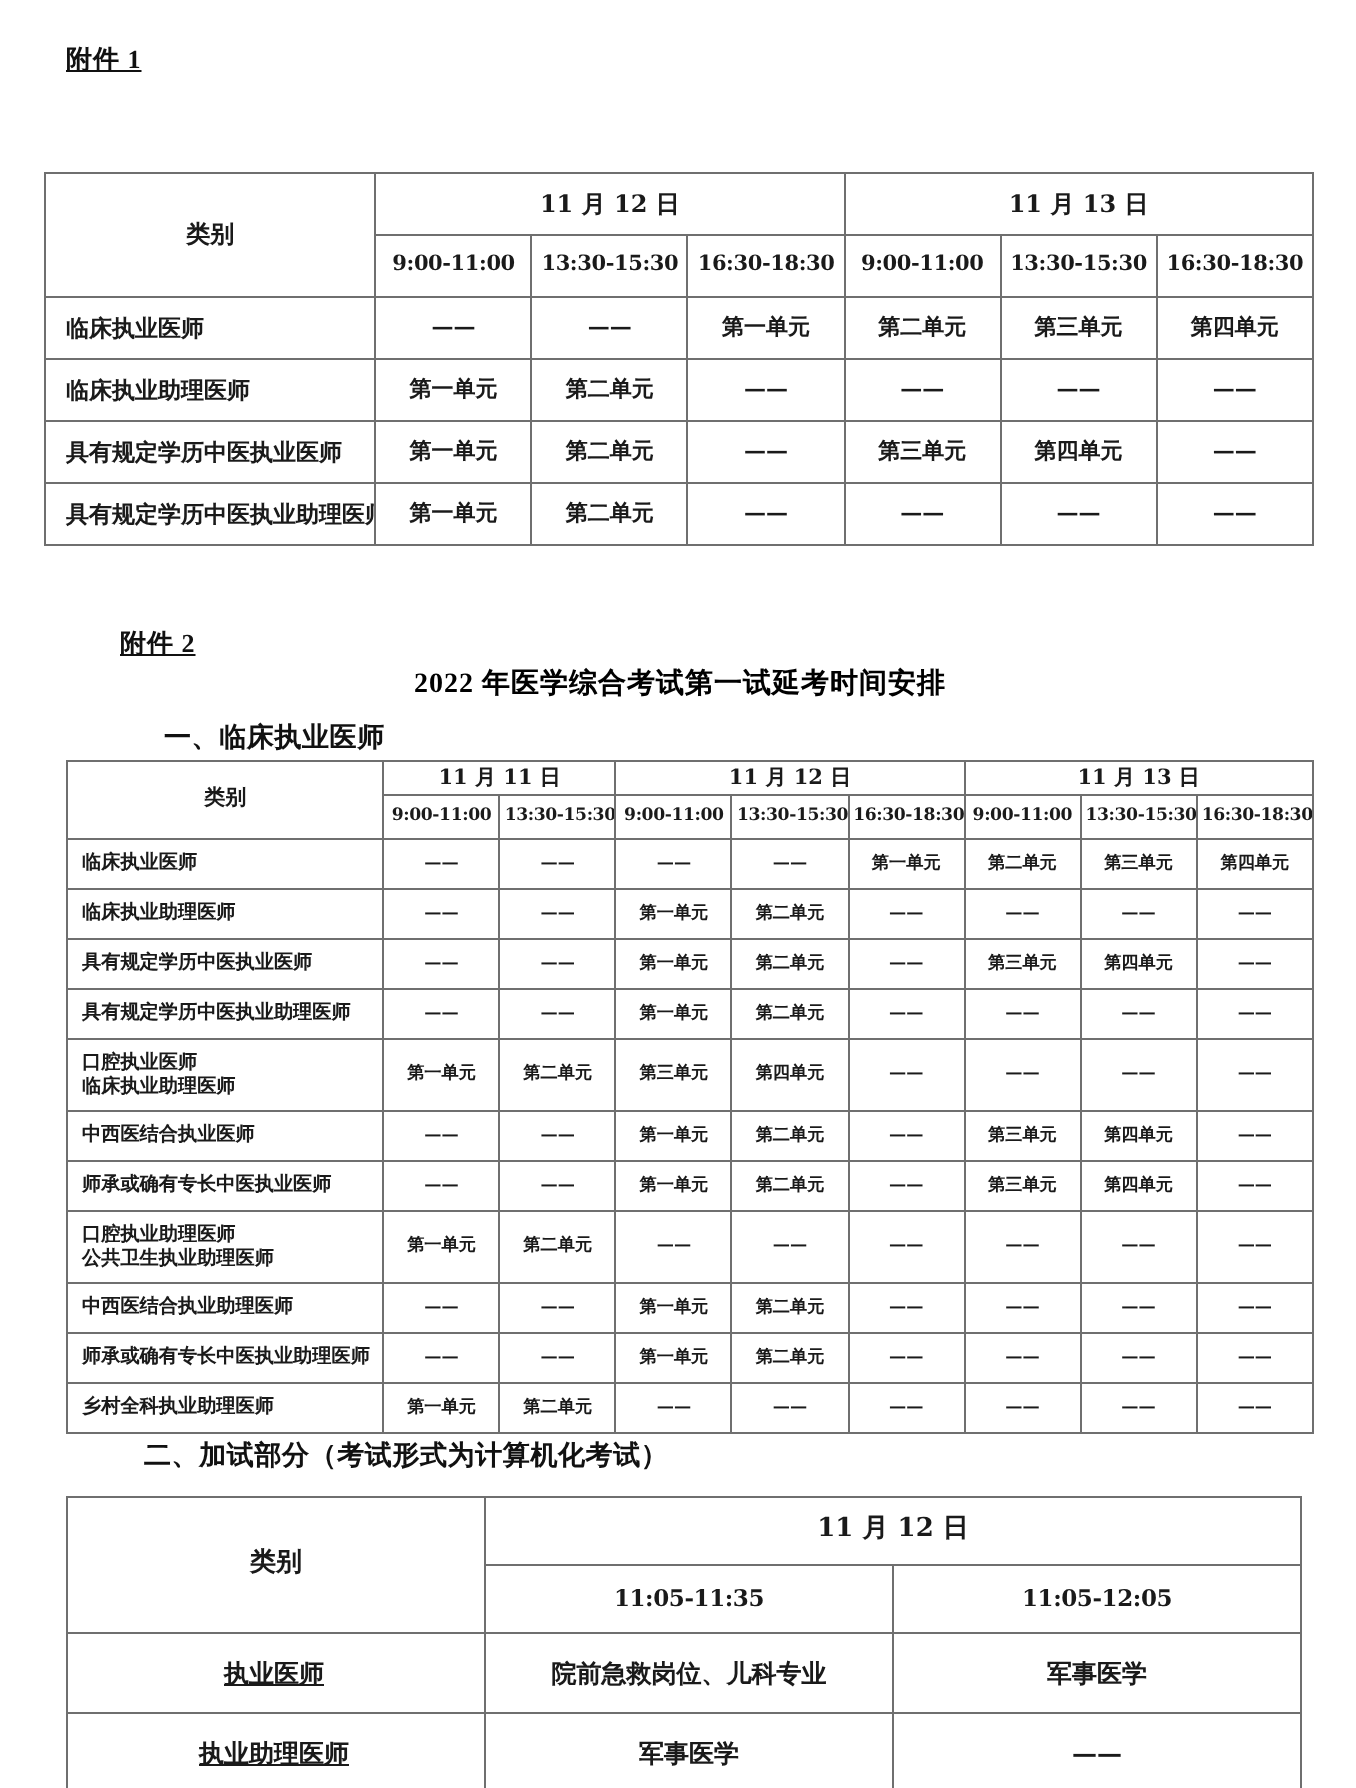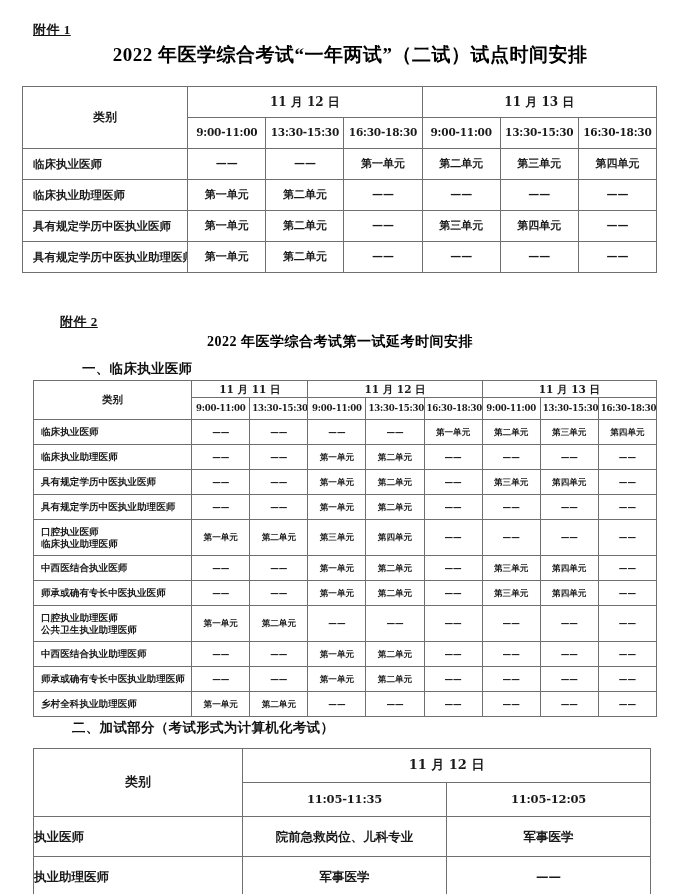--- a/index.html
+++ b/index.html
@@ -96,38 +96,37 @@
   #table-two td.cell { font-size: 8.6px; }
   #table-two td.two-line { height: 35px; }
   #table-two td.rowlabel .l2 { display: block; }
 
   
   #table-three { position: absolute; left: 33px; top: 748px; width: 617px; }
   #table-three th.cat-head { height: 66px; font-size: 13px; }
   #table-three th.date-head { height: 33px; font-size: 13px; }
   #table-three th.time-head { height: 33px; font-size: 11.5px; }
   #table-three td { height: 39px; font-size: 12.5px; }
-  #table-three td.rowlabel { padding-left: 0; font-size: 12.5px; }
+  #table-three td.rowlabel { text-align: center; padding-left: 0; font-size: 12.5px; text-decoration: underline; }
 
   
   #attach1-label { position: absolute; left: 33px; top: 21px; text-decoration: underline; }
   #title1        { position: absolute; left: 60px; top: 42px; width: 580px; }
   #attach2-label { position: absolute; left: 60px; top: 313px; text-decoration: underline; }
   #title2        { position: absolute; left: 70px; top: 333px; width: 540px; }
   #section1-head { position: absolute; left: 82px; top: 360px; }
   #section2-head { position: absolute; left: 72px; top: 719px; }
 </style>
 </head>
 <body>
 
 <div class="page">
 
   <div class="attach-label" id="attach1-label">附件 1</div>
 
-  <div class="doc-title" id="title1">2022 年医学综合考试“一年两试”（二试）试点时间安排</div>
 
   <table class="grid" id="table-one">
     <colgroup>
       <col style="width:165px">
       <col style="width:78px">
         <col style="width:78px">
         <col style="width:78px">
       <col style="width:78px">
         <col style="width:78px">
         <col style="width:78px">

